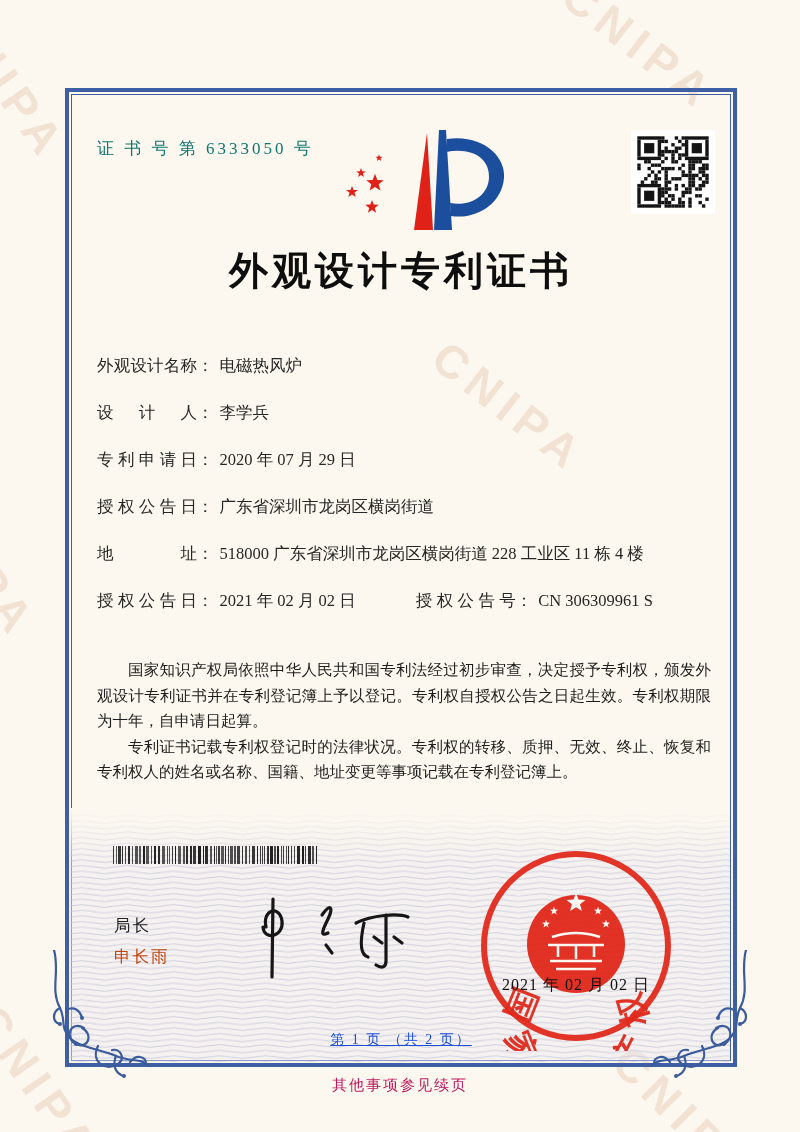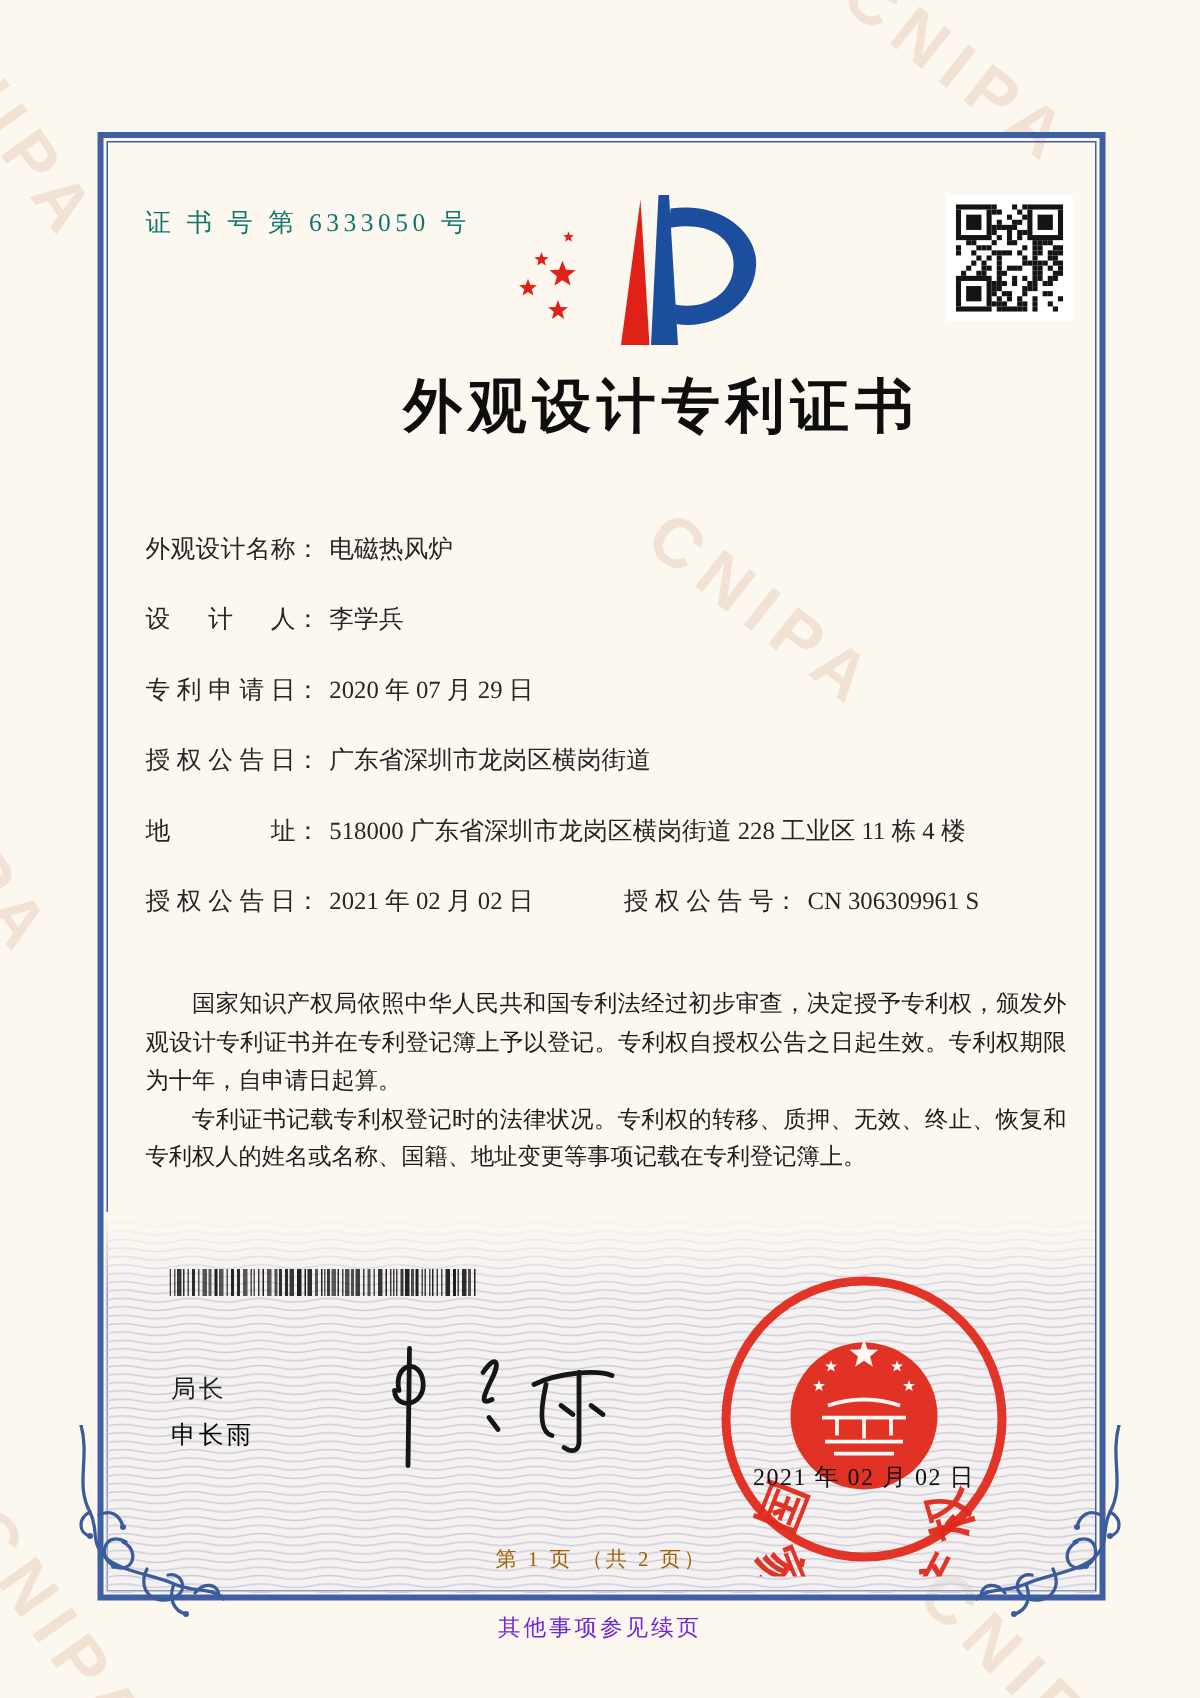--- a/index.html
+++ b/index.html
@@ -27,51 +27,51 @@
   
   .band{position:absolute;left:70px;top:808px;width:660px;height:254px;z-index:1;}
   .band-fade{position:absolute;left:70px;top:808px;width:660px;height:55px;z-index:1;
     background:linear-gradient(180deg,#fdf8ef 0%,rgba(253,248,239,0) 100%);}
   
   .cert-no{position:absolute;left:97px;top:137px;font-size:17px;letter-spacing:3px;color:#0f766e;z-index:2;}
   .logo{position:absolute;left:330px;top:126px;width:180px;height:112px;z-index:2;}
   .qr{position:absolute;left:631px;top:130px;width:84px;height:84px;background:#fff;z-index:2;}
   .title{
     position:absolute;left:65px;top:244px;width:672px;text-align:center;
-    font-size:39px;font-weight:bold;letter-spacing:4px;color:#0e0e0e;z-index:2;padding-left:40px;
+    font-size:39px;font-weight:bold;letter-spacing:4px;color:#0e0e0e;z-index:2;
   }
   
   .fields{position:absolute;left:97px;top:336px;width:614px;z-index:2;font-size:16.5px;color:#262626;margin-top:16px;}
   .frow{margin-bottom:20px;line-height:27px;white-space:nowrap;}
   .flabel{display:inline-block;width:100px;text-align:justify;text-align-last:justify;}
   .fcolon{margin-right:6px;}
   .fpair2{margin-left:56px;}
   
   .paras{position:absolute;left:97px;top:657px;width:614px;z-index:2;
     font-size:15.5px;line-height:25.5px;text-align:justify;color:#1d1d1d;}
   .paras p{margin:0;text-indent:2em;}
   
   .barcode{position:absolute;left:113px;top:846px;width:208px;height:18px;z-index:2;}
   
   .signer-title{position:absolute;left:114px;top:915px;font-size:16.5px;color:#222;z-index:2;letter-spacing:2px;}
-  .signer-name{position:absolute;left:114px;top:946px;font-size:16.5px;color:#000000;z-index:2;letter-spacing:2px;}
+  .signer-name{position:absolute;left:114px;top:946px;font-size:16.5px;color:#c2410c;z-index:2;letter-spacing:2px;}
   .signature{position:absolute;left:236px;top:893px;width:200px;height:90px;z-index:2;}
   
   .seal{position:absolute;left:466px;top:841px;width:220px;height:210px;z-index:4;}
   .seal-date{position:absolute;left:466px;top:975px;width:220px;text-align:center;
     font-size:16px;letter-spacing:1px;color:#111;z-index:5;}
   
   .orn{position:absolute;width:105px;height:130px;z-index:3;}
   .orn-bl{left:46px;top:950px;}
   .orn-br{left:649px;top:950px;transform:scaleX(-1);}
   
   .page-info{position:absolute;left:65px;top:1031px;width:672px;text-align:center;
-    font-size:14px;letter-spacing:2px;color:#a16207;z-index:2;}
+    font-size:14px;letter-spacing:2px;color:#1d4ed8;z-index:2;text-decoration:underline;}
   .cont-note{position:absolute;left:0;top:1076px;width:800px;text-align:center;
-    font-size:15px;letter-spacing:2px;color:#6d28d9;z-index:2;}
+    font-size:15px;letter-spacing:2px;color:#be185d;z-index:2;}
 </style>
 </head>
 <body>
 
 <span class="wm" style="left:-25px;top:-8px;transform:rotate(55deg);">CNIPA</span>
 <span class="wm" style="left:585px;top:-32px;transform:rotate(38deg);">CNIPA</span>
 <span class="wm" style="left:455px;top:330px;transform:rotate(38deg);">CNIPA</span>
 <span class="wm" style="left:-55px;top:470px;transform:rotate(55deg);">CNIPA</span>
 <span class="wm" style="left:8px;top:995px;transform:rotate(55deg);">CNIPA</span>
 <span class="wm" style="left:640px;top:1035px;transform:rotate(45deg);">CNIPA</span>

